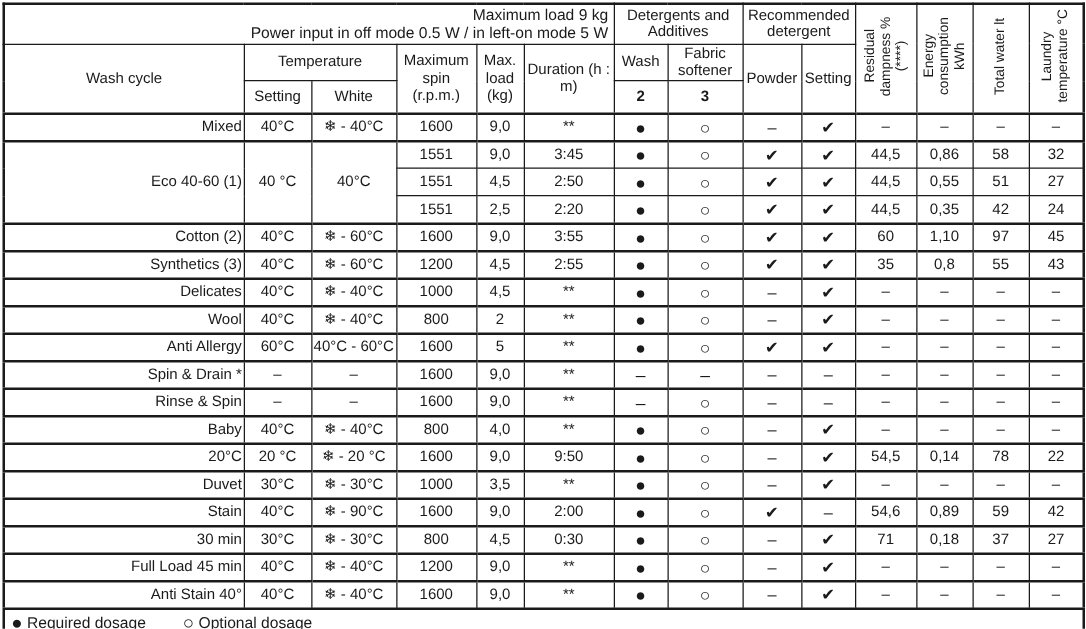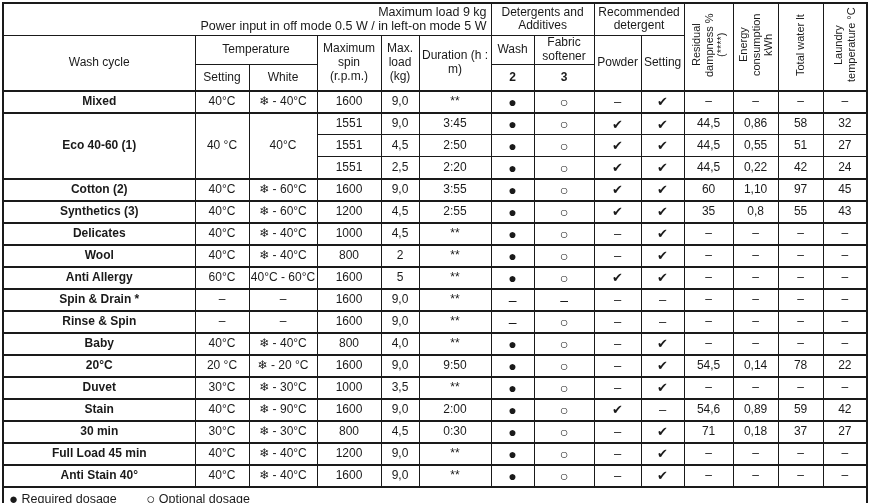--- a/index.html
+++ b/index.html
@@ -47,21 +47,21 @@
     transform: rotate(180deg);
     height: 78px;
     font-size: 11px;
     line-height: 1.15;
     white-space: normal;
   }
   .bold { font-weight: bold; }
 
   
   tbody tr.main td { border-top: 2px solid #1a1a1a; }
-  tbody td.c0 { font-weight: bold; }
+  tbody td.c0 { font-weight: normal; text-align: right; }
   tbody td.c6, tbody td.c7 { font-size: 14px; line-height: 1; }
   tbody td.c8, tbody td.c9 { font-size: 13px; line-height: 1; }
 
   
   tfoot td {
     border-top: 2px solid #1a1a1a;
     text-align: left;
     padding: 2px 5px;
     font-size: 12.5px;
   }
@@ -167,21 +167,21 @@
       </tr>
       <tr class="sub">
         <td class="c3">1551</td>
         <td class="c4">2,5</td>
         <td class="c5">2:20</td>
         <td class="c6">●</td>
         <td class="c7">○</td>
         <td class="c8">✔</td>
         <td class="c9">✔</td>
         <td class="c10">44,5</td>
-        <td class="c11">0,22</td>
+        <td class="c11">0,35</td>
         <td class="c12">42</td>
         <td class="c13">24</td>
       </tr>
       <tr class="main">
         <td class="c0">Cotton (2)</td>
         <td class="c1">40°C</td>
         <td class="c2">❄ - 60°C</td>
         <td class="c3">1600</td>
         <td class="c4">9,0</td>
         <td class="c5">3:55</td>

